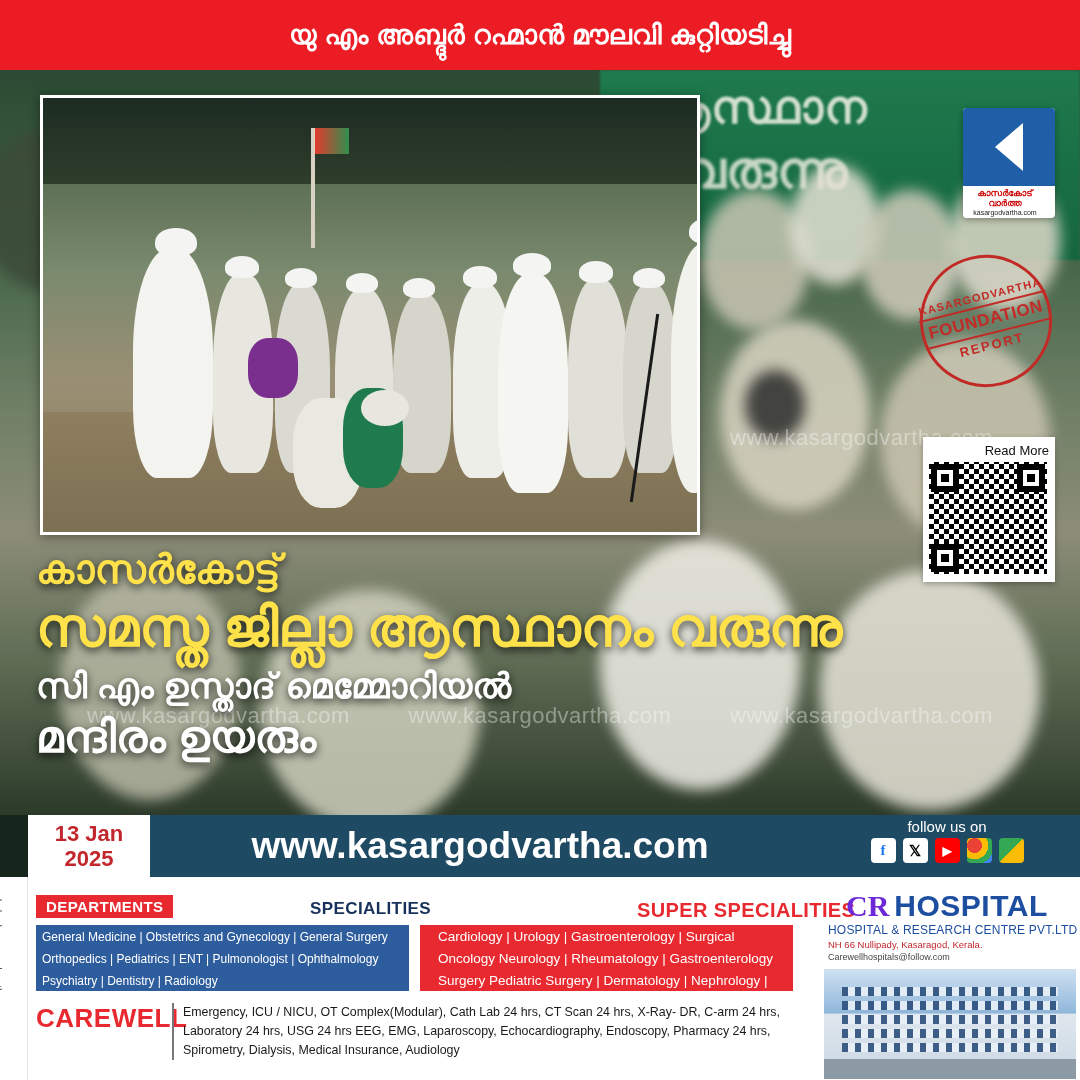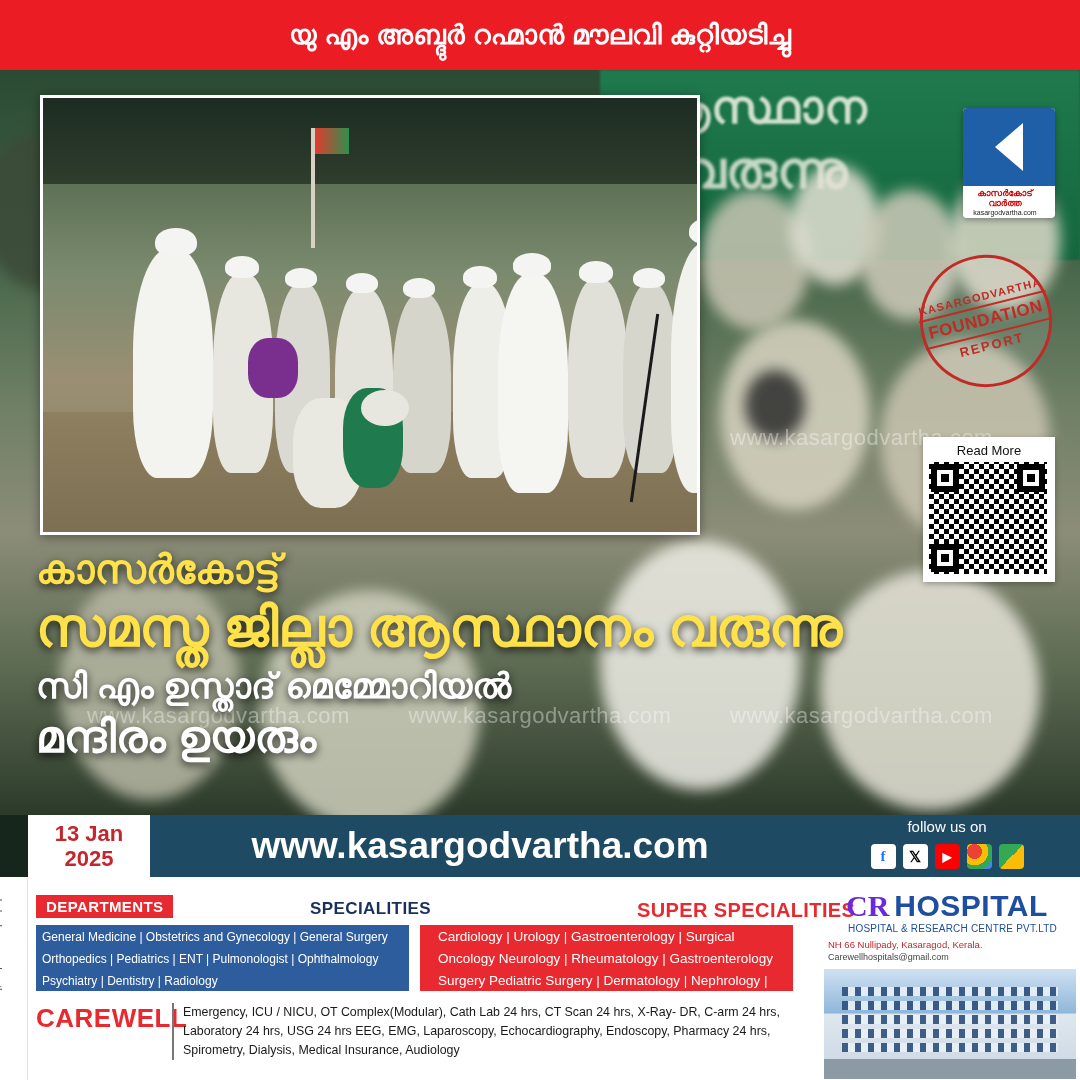--- a/index.html
+++ b/index.html
@@ -182,21 +182,21 @@
   
   .qr-box {
     position: absolute;
     top: 437px; right: 25px;
     width: 132px; height: 145px;
     background: #ffffff;
     z-index: 30;
     padding: 6px;
     box-shadow: 0 2px 6px rgba(0,0,0,.3);
   }
-  .qr-title { font-size: 13px; text-align: center; color: #111; margin-bottom: 4px; }
+  .qr-title { font-size: 13px; text-align: right; color: #111; margin-bottom: 4px; }
   .qr-code {
     width: 118px; height: 112px;
     background-image:
       repeating-linear-gradient(90deg,#000 0 5px,#fff 5px 10px),
       repeating-linear-gradient(0deg,#000 0 5px,#fff 5px 10px);
     background-blend-mode: difference;
     background-color: #fff;
     position: relative;
   }
   .qr-eye {
@@ -275,21 +275,21 @@
     color: #ffffff; font-size: 37px; font-weight: bold;
     z-index: 36;
   }
   .follow {
     position: absolute;
     right: 18px; top: 818px;
     width: 230px;
     z-index: 36;
     text-align: center;
   }
-  .follow .f-label { color: #ffffff; font-size: 15px; margin-bottom: 9px; }
+  .follow .f-label { color: #ffffff; font-size: 15px; margin-bottom: 3px; }
   .social { display: flex; gap: 7px; justify-content: center; align-items: center; }
   .sic { width: 25px; height: 25px; border-radius: 4px; display:flex; align-items:center; justify-content:center; font-size: 15px; font-weight: bold; color:#fff; }
   .sic.fb { background:#ffffff; color:#1877f2; font-family:"Liberation Serif", serif; }
   .sic.x  { background:#ffffff; color:#000; }
   .sic.yt { background:#ff0000; color:#fff; font-size: 12px; }
   .sic.g  { background: radial-gradient(circle at 30% 30%, #ea4335 0 30%, #fbbc05 30% 55%, #34a853 55% 78%, #4285f4 78% 100%); }
   .sic.gn { background: linear-gradient(135deg,#34a853 50%, #fbbc05 50%); }
 
   
   .ad {
@@ -366,21 +366,21 @@
     display: flex; align-items: center; gap: 5px;
   }
   .cw-mark {
     color: #6d28d9; font-size: 30px; font-weight: bold;
     font-family: "Liberation Serif", serif;
     margin-left: 18px;
   }
   .cw-name { color: #1d4ea0; font-size: 30px; font-weight: bold; letter-spacing: .5px; }
   .cw-sub {
     position: absolute; top: 46px; left: 8px;
-    color: #1d4ea0; font-size: 10px; letter-spacing: .2px; margin-left: 20px;
+    color: #1d4ea0; font-size: 12px; letter-spacing: .2px;
   }
   .cw-addr {
     position: absolute; top: 62px; left: 8px;
     color: #c1272d; font-size: 9.5px;
   }
   .cw-mail {
     position: absolute; top: 75px; left: 8px;
     color: #444; font-size: 9px;
   }
   .cw-bldg {
@@ -540,21 +540,21 @@
     <div class="services-label">CAREWELL</div>
     <div class="services-text">Emergency, ICU / NICU, OT Complex(Modular), Cath Lab 24 hrs, CT Scan 24 hrs, X-Ray- DR, C-arm 24 hrs, Laboratory 24 hrs, USG 24 hrs EEG, EMG, Laparoscopy, Echocardiography, Endoscopy, Pharmacy 24 hrs, Spirometry, Dialysis, Medical Insurance, Audiology</div>
 
     <div class="carewell">
       <div class="cw-logo">
         <div class="cw-mark">CR</div>
         <div class="cw-name">HOSPITAL</div>
       </div>
       <div class="cw-sub">HOSPITAL &amp; RESEARCH CENTRE PVT.LTD</div>
       <div class="cw-addr">NH 66 Nullipady, Kasaragod, Kerala.</div>
-      <div class="cw-mail">Carewellhospitals@gmail.com</div>
+      <div class="cw-mail">Carewellhospitals@follow.com</div>
       <div class="cw-bldg">
         <div class="floor" style="top:18px;"></div>
         <div class="floor" style="top:32px;"></div>
         <div class="floor" style="top:46px;"></div>
         <div class="floor" style="top:60px;"></div>
         <div class="floor" style="top:74px;"></div>
         <div class="base"></div>
       </div>
     </div>
   </div>

